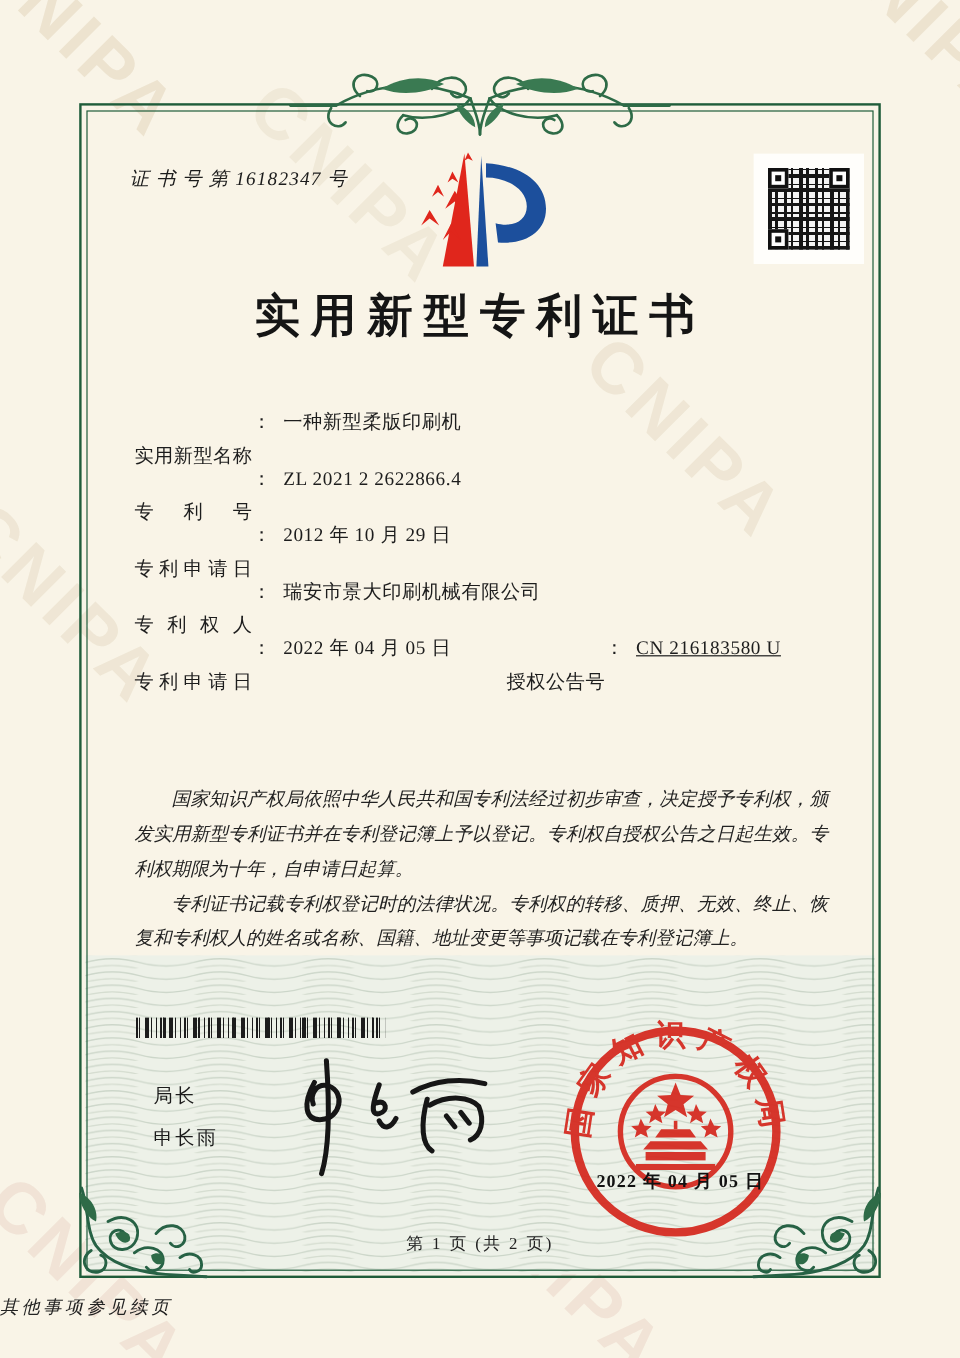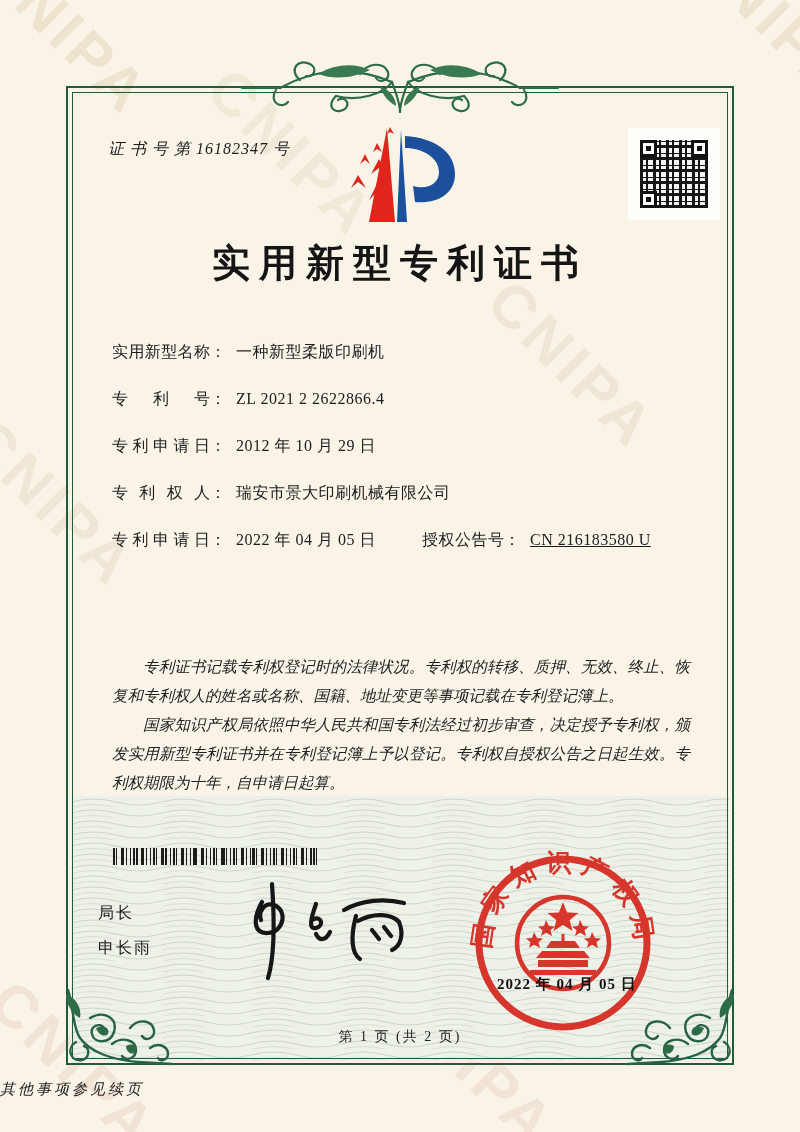--- a/index.html
+++ b/index.html
@@ -55,38 +55,39 @@
   .finder.tl { left:0; top:0; } .finder.tr { right:0; top:0; } .finder.bl { left:0; bottom:0; }
   .title {
     position:absolute; left:0; top:238px; width:800px; text-align:center;
     font-size:38px; font-weight:bold; color:#151515; letter-spacing:9px;
   }
   .fields { position:absolute; left:112px; top:342px; width:590px; }
   .frow { height:18px; margin-bottom:29px; font-size:16px; color:#1d1d1d; white-space:nowrap; }
   .flabel {
     display:inline-block; width:98px; text-align:justify; text-align-last:justify;
     vertical-align:top;
+    margin-top:28px;
   }
   .colon { display:inline-block; margin-right:10px; }
   .fvalue { letter-spacing:0.5px;text-align:center; }
   .grant2 { display:inline-block; margin-left:46px;text-decoration:underline; }
   .grant2 .flabel { width:82px; letter-spacing:0; }
   .body-text {
     position:absolute; left:112px; top:652px; width:578px;
     font-size:15.5px; line-height:29px; color:#222; text-align:justify;
     font-style:italic;
   }
   .body-text p { text-indent:2em; }
   .barcode {
     position:absolute; left:113px; top:848px; width:208px; height:17px;
     background-image:
       repeating-linear-gradient(90deg,#1c1c1c 0 2px,transparent 2px 3px,#1c1c1c 3px 4px,transparent 4px 8px,#1c1c1c 8px 11px,transparent 11px 13px,#1c1c1c 13px 14px,transparent 14px 17px,#1c1c1c 17px 18px,transparent 18px 20px),
       repeating-linear-gradient(90deg,transparent 0 23px,#1c1c1c 23px 25px,transparent 25px 29px);
   }
-  .director { position:absolute; left:98px; top:903px; font-size:16px; color:#1b1b1b; }
+  .director { position:absolute; left:128px; top:903px; font-size:16px; color:#1b1b1b; }
   .director div { margin-bottom:14px; letter-spacing:2px; }
   .sig { position:absolute; left:232px; top:872px; width:185px; height:115px; }
   .seal { position:absolute; left:468px; top:848px; width:190px; height:190px; opacity:0.93; }
   .seal-date {
     position:absolute; left:497px; top:975px; font-size:15px; font-weight:bold;
     color:#111; letter-spacing:1px; white-space:nowrap;
   }
   .page-note { position:absolute; left:0; top:1028px; width:800px; text-align:center; font-size:14px; color:#222; letter-spacing:2px; }
   .cont-note {
     position:absolute; left:0; top:1080px; width:676px; text-align:left;
@@ -225,22 +226,22 @@
       </div>
       <div class="frow">
         <span class="flabel">专利权人</span><span class="colon">：</span><span class="fvalue">瑞安市景大印刷机械有限公司</span>
       </div>
       <div class="frow">
         <span class="flabel">专利申请日</span><span class="colon">：</span><span class="fvalue">2022 年 04 月 05 日</span><span class="grant2"><span class="flabel">授权公告号</span><span class="colon">：</span><span class="fvalue">CN 216183580 U</span></span>
       </div>
     </div>
 
     <div class="body-text">
+      <p>国家知识产权局依照中华人民共和国专利法经过初步审查，决定授予专利权，颁发实用新型专利证书并在专利登记簿上予以登记。专利权自授权公告之日起生效。专利权期限为十年，自申请日起算。</p>
       <p>专利证书记载专利权登记时的法律状况。专利权的转移、质押、无效、终止、恢复和专利权人的姓名或名称、国籍、地址变更等事项记载在专利登记簿上。</p>
-      <p>国家知识产权局依照中华人民共和国专利法经过初步审查，决定授予专利权，颁发实用新型专利证书并在专利登记簿上予以登记。专利权自授权公告之日起生效。专利权期限为十年，自申请日起算。</p>
     </div>
 
     <div class="barcode"></div>
 
     <div class="director">
       <div>局长</div>
       <div>申长雨</div>
     </div>
 
     <svg class="sig" viewBox="0 0 185 115">

